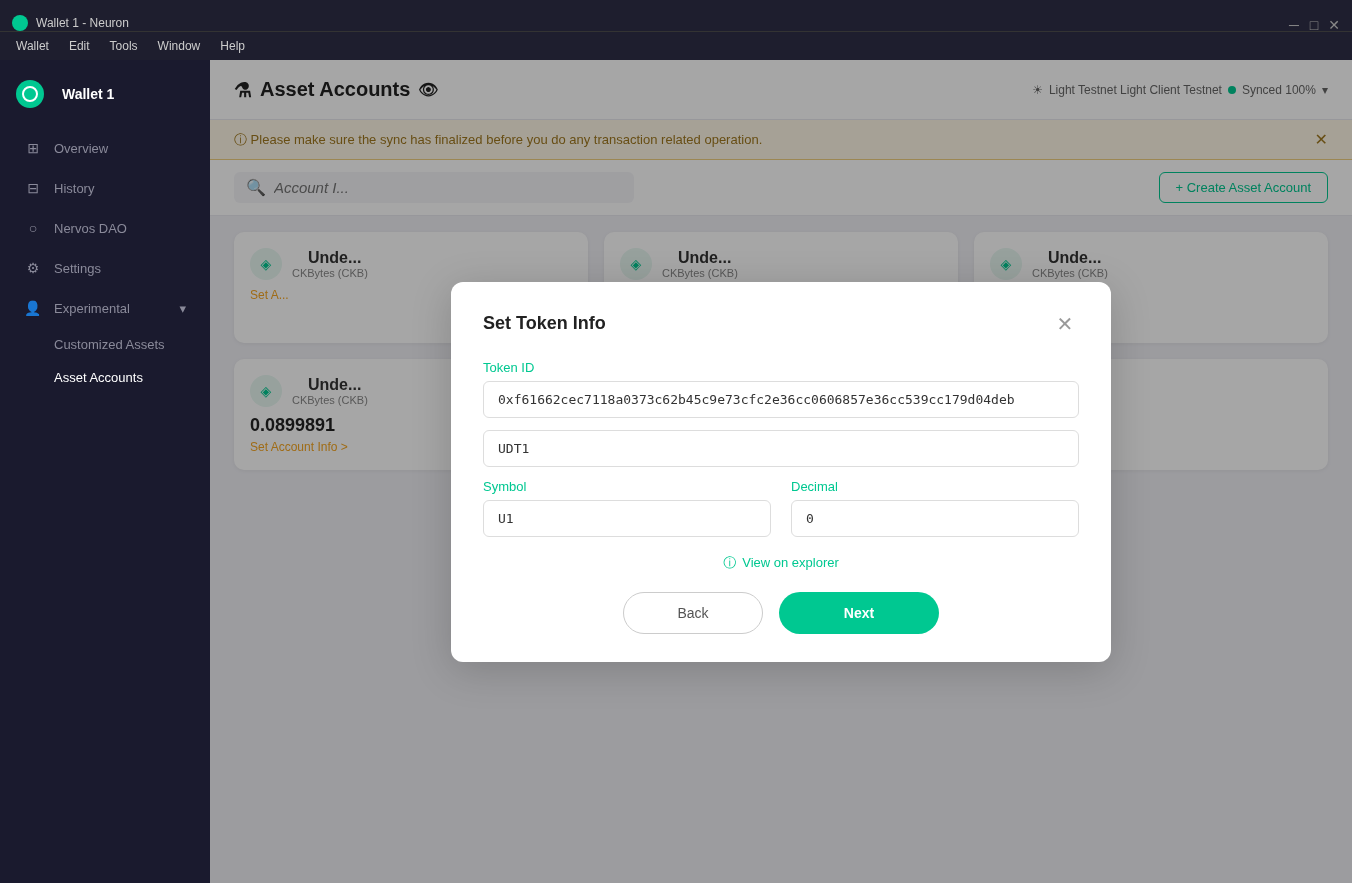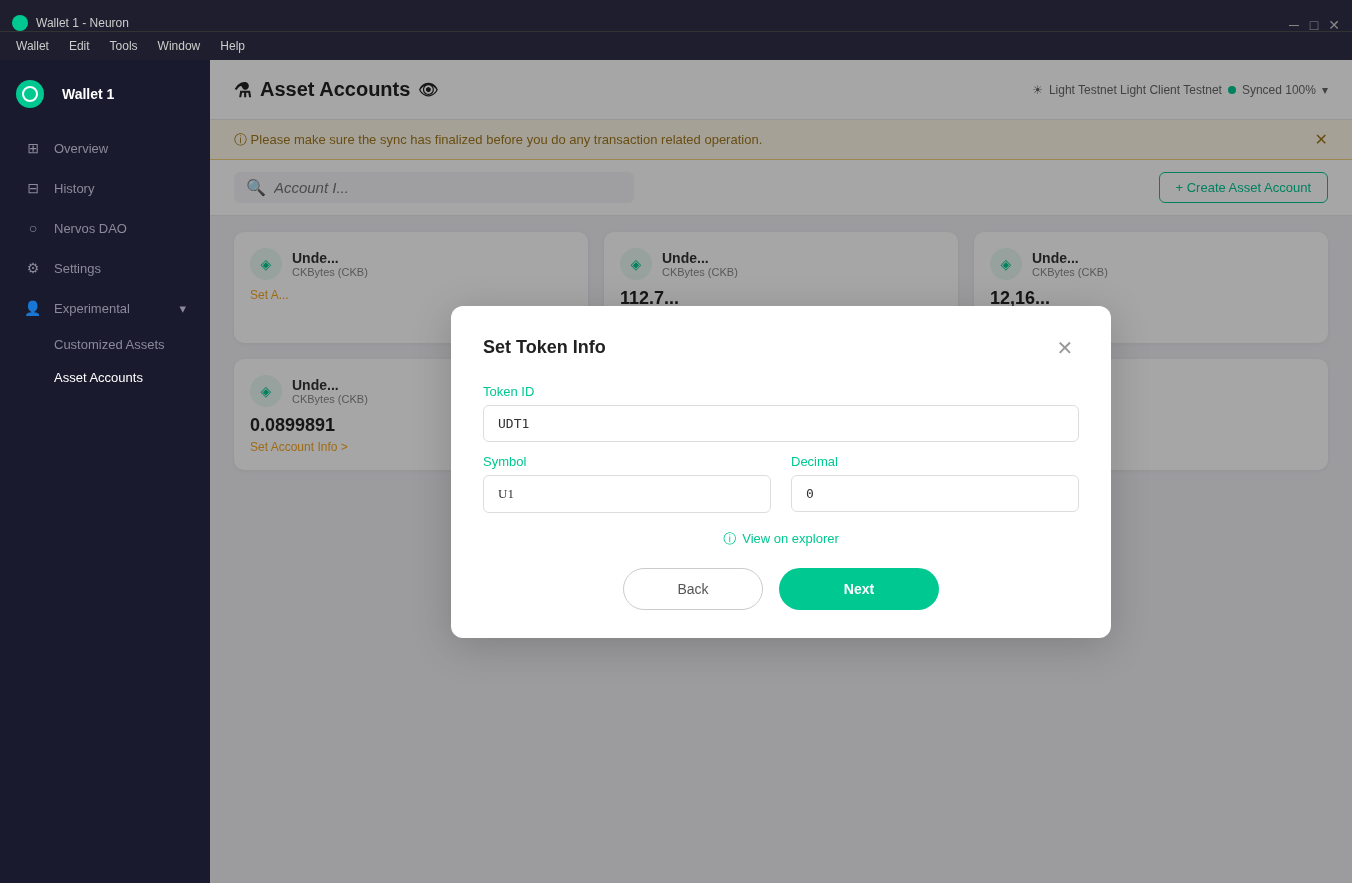--- a/index.html
+++ b/index.html
@@ -274,21 +274,21 @@
       align-items: center;
       gap: 10px;
       margin-bottom: 8px;
     }
     .asset-card-icon {
       width: 32px; height: 32px;
       background: #e8f8f2;
       border-radius: 50%;
       display: flex; align-items: center; justify-content: center;
     }
-    .asset-card-name { font-size: 14px; font-weight: 600; color: #333; }
+    .asset-card-name { font-size: 16px; font-weight: 600; color: #333; margin-left: 16px; }
     .asset-card-sub { font-size: 11px; color: #888; }
     .asset-card-amount { font-size: 18px; font-weight: 600; color: #222; margin: 4px 0; }
     .asset-card-link { color: #f5a623; font-size: 12px; cursor: pointer; }
 
     
     .modal-backdrop {
       position: absolute;
       top: 0; left: 0; right: 0; bottom: 0;
       background: rgba(0,0,0,0.35);
       display: flex;
@@ -585,31 +585,32 @@
     <div class="modal-backdrop">
       <div class="modal">
         
         <div class="modal-header">
           <span class="modal-title">Set Token Info</span>
           <button class="modal-close">✕</button>
         </div>
 
         
         <div class="field-label">Token ID</div>
+        <input class="field-input" type="text" value="0xf61662cec7118a0373c62b45c9e73cfc2e36cc0606857e36cc539cc179d04deb" style="">
 
         
 
         
         <input class="field-input" type="text" value="UDT1" style="">
 
         
         <div class="field-row">
           <div>
             <div class="field-label">Symbol</div>
-            <input class="field-input" type="text" style="margin-bottom: 0px; font-family: Liberation Serif, serif;" value="U1">
+            <input class="field-input" type="text" style="margin-bottom: 0px;" value="U1">
           </div>
           <div>
             <div class="field-label">Decimal</div>
             <input class="field-input" type="text" style="margin-bottom: 0px;" value="0">
           </div>
         </div>
 
         
         <div class="view-explorer">
           <a>

